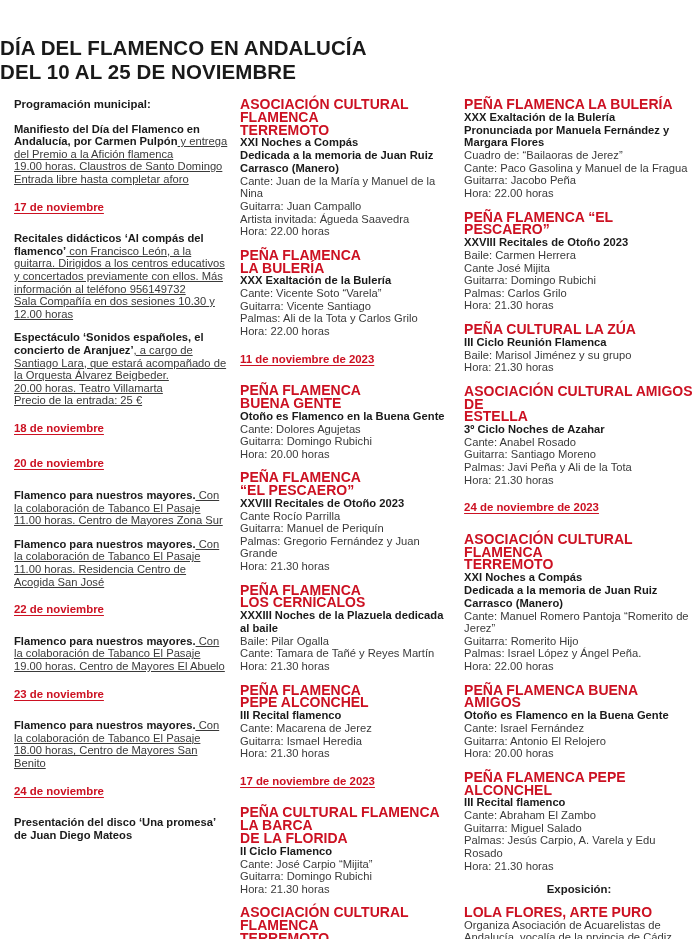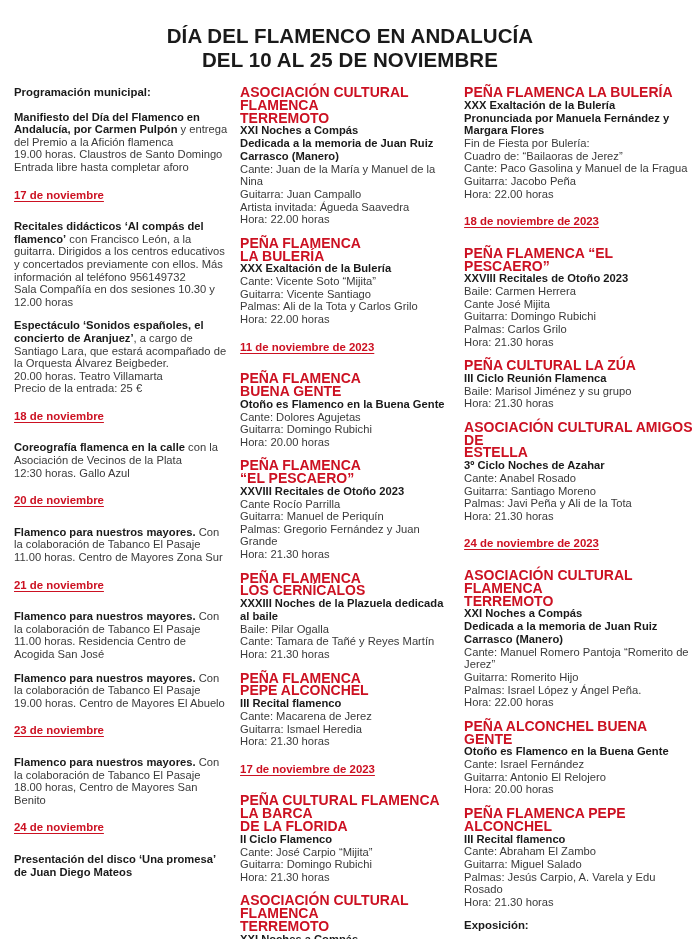--- a/index.html
+++ b/index.html
@@ -18,22 +18,21 @@
   #poster {
     position: relative;
     width: 700px;
     height: 939px;
     background: #ffffff;
     box-sizing: border-box;
   }
 
   
   .title-block {
-    padding-top: 24px;
-    text-align: center;
+    padding-top: 36px;
   }
   .title-line {
     font-weight: bold;
     font-size: 20.5px;
     letter-spacing: 0.1px;
     line-height: 24px;
     color: #1a1a1a;
     white-space: nowrap;
   }
 
@@ -52,21 +51,21 @@
   .col-right  { width: 232px; }
 
   
   .sec-title {
     font-weight: bold;
     font-size: 11.4px;
     line-height: 13.6px;
     color: #1a1a1a;
     margin: 0 0 11px 0;
   }
-  .sec-title.tight { margin-bottom: 9px; }
+  .sec-title.tight { margin-bottom: 9px; text-align: center; }
 
   .date-head {
     font-weight: bold;
     font-size: 11.4px;
     line-height: 13.6px;
     color: #cc1122;
     text-decoration: underline;
     text-underline-offset: 2px;
     margin: 0 0 9px 0;
     display: inline-block;
@@ -76,21 +75,21 @@
   .entry {
     margin: 0 0 11px 0;
     font-size: 11.2px;
     line-height: 12.6px;
     color: #2b2b2b;
   }
   .entry .lead {
     font-weight: bold;
     color: #1a1a1a;
   }
-  .entry .body { color: #3a3a3a; }
+  .entry .body { color: #3a3a3a; text-decoration: underline; }
   .entry p { margin: 0; }
 
   .venue {
     font-weight: bold;
     font-size: 14px;
     line-height: 12.8px;
     color: #cc1122;
     margin: 0;
   }
   .show {
@@ -132,34 +131,30 @@
           <div class="entry">
             <p><span class="lead">Recitales didácticos ‘Al compás del flamenco’</span><span class="body"> con Francisco León, a la guitarra. Dirigidos a los centros educativos y concertados previamente con ellos. Más información al teléfono 956149732</span></p>
             <p class="body">Sala Compañía en dos sesiones 10.30 y 12.00 horas</p>
           </div>
           <div class="entry">
             <p><span class="lead">Espectáculo ‘Sonidos españoles, el concierto de Aranjuez’</span><span class="body">, a cargo de Santiago Lara, que estará acompañado de la Orquesta Álvarez Beigbeder.</span></p>
             <p class="body">20.00 horas. Teatro Villamarta</p>
             <p class="body">Precio de la entrada: 25 €</p>
           </div>
           <div class="date-wrap"><span class="date-head">18 de noviembre</span></div>
-          <div class="entry">
-            <p><span class="lead">Coreografía flamenca en la calle</span><span class="body"> con la Asociación de Vecinos de la Plata</span></p>
-            <p class="body">12:30 horas. Gallo Azul</p>
-          </div>
           <div class="date-wrap"><span class="date-head">20 de noviembre</span></div>
           <div class="entry">
             <p><span class="lead">Flamenco para nuestros mayores.</span><span class="body"> Con la colaboración de Tabanco El Pasaje</span></p>
             <p class="body">11.00 horas. Centro de Mayores Zona Sur</p>
           </div>
-          <div class="date-wrap"><span class="date-head">21 de noviembre</span></div>
           <div class="entry">
             <p><span class="lead">Flamenco para nuestros mayores.</span><span class="body"> Con la colaboración de Tabanco El Pasaje</span></p>
             <p class="body">11.00 horas. Residencia Centro de Acogida San José</p>
           </div>
+          <div class="date-wrap"><span class="date-head">22 de noviembre</span></div>
           <div class="entry">
             <p><span class="lead">Flamenco para nuestros mayores.</span><span class="body"> Con la colaboración de Tabanco El Pasaje</span></p>
             <p class="body">19.00 horas. Centro de Mayores El Abuelo</p>
           </div>
           <div class="date-wrap"><span class="date-head">23 de noviembre</span></div>
           <div class="entry">
             <p><span class="lead">Flamenco para nuestros mayores.</span><span class="body"> Con la colaboración de Tabanco El Pasaje</span></p>
             <p class="body">18.00 horas, Centro de Mayores San Benito</p>
           </div>
           <div class="date-wrap"><span class="date-head">24 de noviembre</span></div>
@@ -179,21 +174,21 @@
             <div class="show">Dedicada a la memoria de Juan Ruiz Carrasco (Manero)</div>
             <div class="line">Cante: Juan de la María y Manuel de la Nina</div>
             <div class="line">Guitarra: Juan Campallo</div>
             <div class="line">Artista invitada: Águeda Saavedra</div>
             <div class="line">Hora: 22.00 horas</div>
           </div>
           <div class="pena-block">
             <div class="venue">PEÑA FLAMENCA</div>
             <div class="venue">LA BULERÍA</div>
             <div class="show">XXX Exaltación de la Bulería</div>
-            <div class="line">Cante: Vicente Soto “Mijita”</div>
+            <div class="line">Cante: Vicente Soto “Varela”</div>
             <div class="line">Guitarra: Vicente Santiago</div>
             <div class="line">Palmas: Ali de la Tota y Carlos Grilo</div>
             <div class="line">Hora: 22.00 horas</div>
           </div>
           <div class="date-wrap"><span class="date-head">11 de noviembre de 2023</span></div>
           <div class="pena-block">
             <div class="venue">PEÑA FLAMENCA</div>
             <div class="venue">BUENA GENTE</div>
             <div class="show">Otoño es Flamenco en la Buena Gente</div>
             <div class="line">Cante: Dolores Agujetas</div>
@@ -242,27 +237,25 @@
           </div>
         </div>
     </div>
 
     <div class="col col-right">
       <div id="right-groups">
           <div class="pena-block">
             <div class="venue">PEÑA FLAMENCA LA BULERÍA</div>
             <div class="show">XXX Exaltación de la Bulería</div>
             <div class="show">Pronunciada por Manuela Fernández y Margara Flores</div>
-            <div class="line">Fin de Fiesta por Bulería:</div>
             <div class="line">Cuadro de: “Bailaoras de Jerez”</div>
             <div class="line">Cante: Paco Gasolina y Manuel de la Fragua</div>
             <div class="line">Guitarra: Jacobo Peña</div>
             <div class="line">Hora: 22.00 horas</div>
           </div>
-          <div class="date-wrap"><span class="date-head">18 de noviembre de 2023</span></div>
           <div class="pena-block">
             <div class="venue">PEÑA FLAMENCA “EL PESCAERO”</div>
             <div class="show">XXVIII Recitales de Otoño 2023</div>
             <div class="line">Baile: Carmen Herrera</div>
             <div class="line">Cante José Mijita</div>
             <div class="line">Guitarra: Domingo Rubichi</div>
             <div class="line">Palmas: Carlos Grilo</div>
             <div class="line">Hora: 21.30 horas</div>
           </div>
           <div class="pena-block">
@@ -285,21 +278,21 @@
             <div class="venue">ASOCIACIÓN CULTURAL FLAMENCA</div>
             <div class="venue">TERREMOTO</div>
             <div class="show">XXI Noches a Compás</div>
             <div class="show">Dedicada a la memoria de Juan Ruiz Carrasco (Manero)</div>
             <div class="line">Cante: Manuel Romero Pantoja “Romerito de Jerez”</div>
             <div class="line">Guitarra: Romerito Hijo</div>
             <div class="line">Palmas: Israel López y Ángel Peña.</div>
             <div class="line">Hora: 22.00 horas</div>
           </div>
           <div class="pena-block">
-            <div class="venue">PEÑA ALCONCHEL BUENA GENTE</div>
+            <div class="venue">PEÑA FLAMENCA BUENA AMIGOS</div>
             <div class="show">Otoño es Flamenco en la Buena Gente</div>
             <div class="line">Cante: Israel Fernández</div>
             <div class="line">Guitarra: Antonio El Relojero</div>
             <div class="line">Hora: 20.00 horas</div>
           </div>
           <div class="pena-block">
             <div class="venue">PEÑA FLAMENCA PEPE ALCONCHEL</div>
             <div class="show">III Recital flamenco</div>
             <div class="line">Cante: Abraham El Zambo</div>
             <div class="line">Guitarra: Miguel Salado</div>

